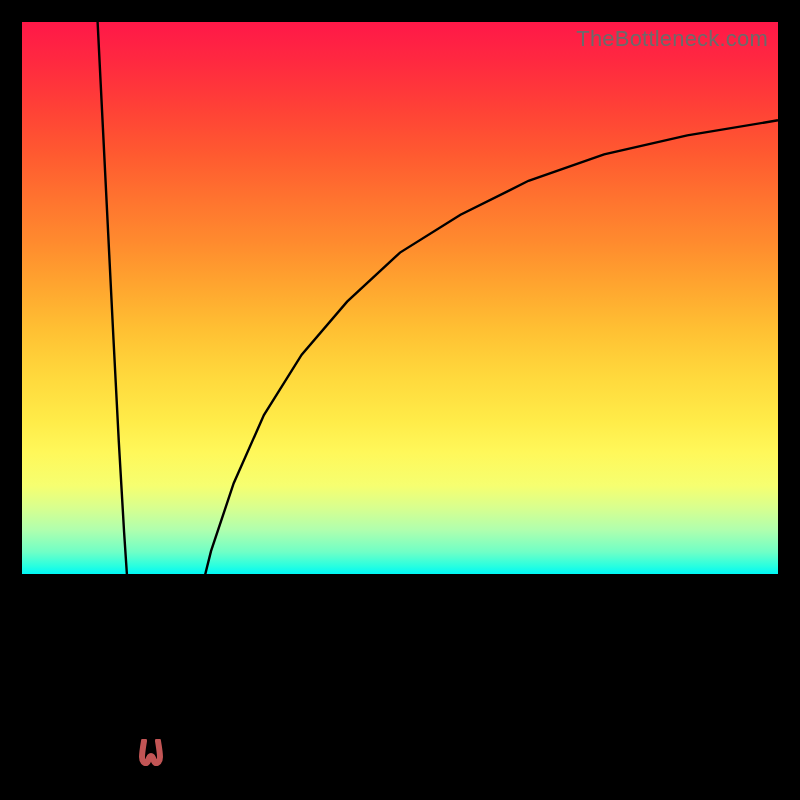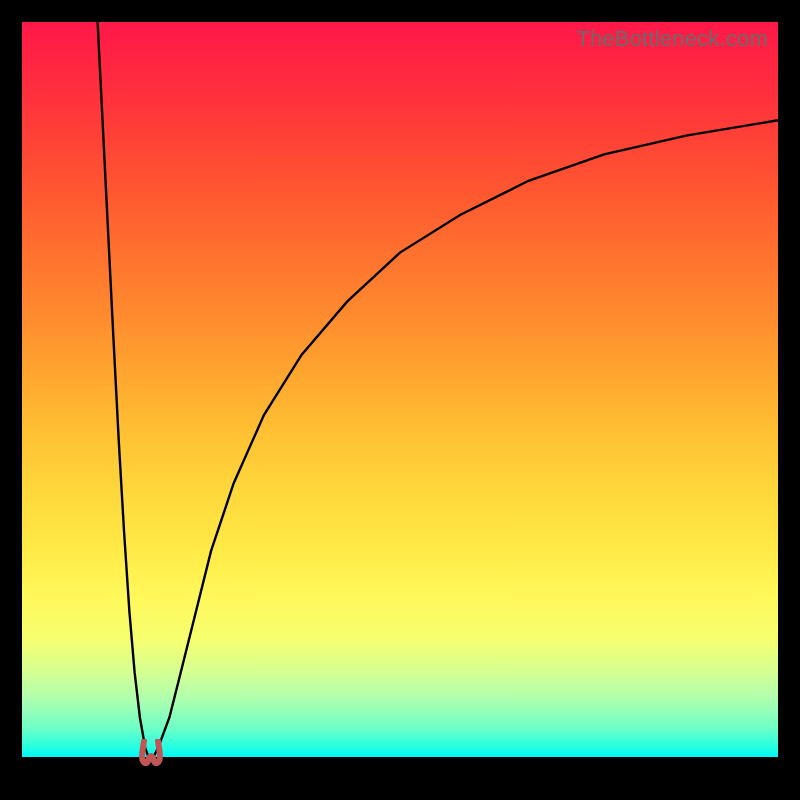--- a/index.html
+++ b/index.html
@@ -15,21 +15,21 @@
     position: relative;
     width: 800px;
     height: 800px;
     background: #000;
   }
   .plot-area {
     position: absolute;
     left: 22px;
     top: 22px;
     width: 756px;
-    height: 735px;
+    height: 552px;
     background: linear-gradient(to bottom,
       #ff1848 0%,
       #ff2b3f 8%,
       #ff4236 16%,
       #ff5a30 24%,
       #ff732f 32%,
       #ff8b2e 40%,
       #ffa62f 48%,
       #ffc133 56%,
       #ffd83c 64%,

